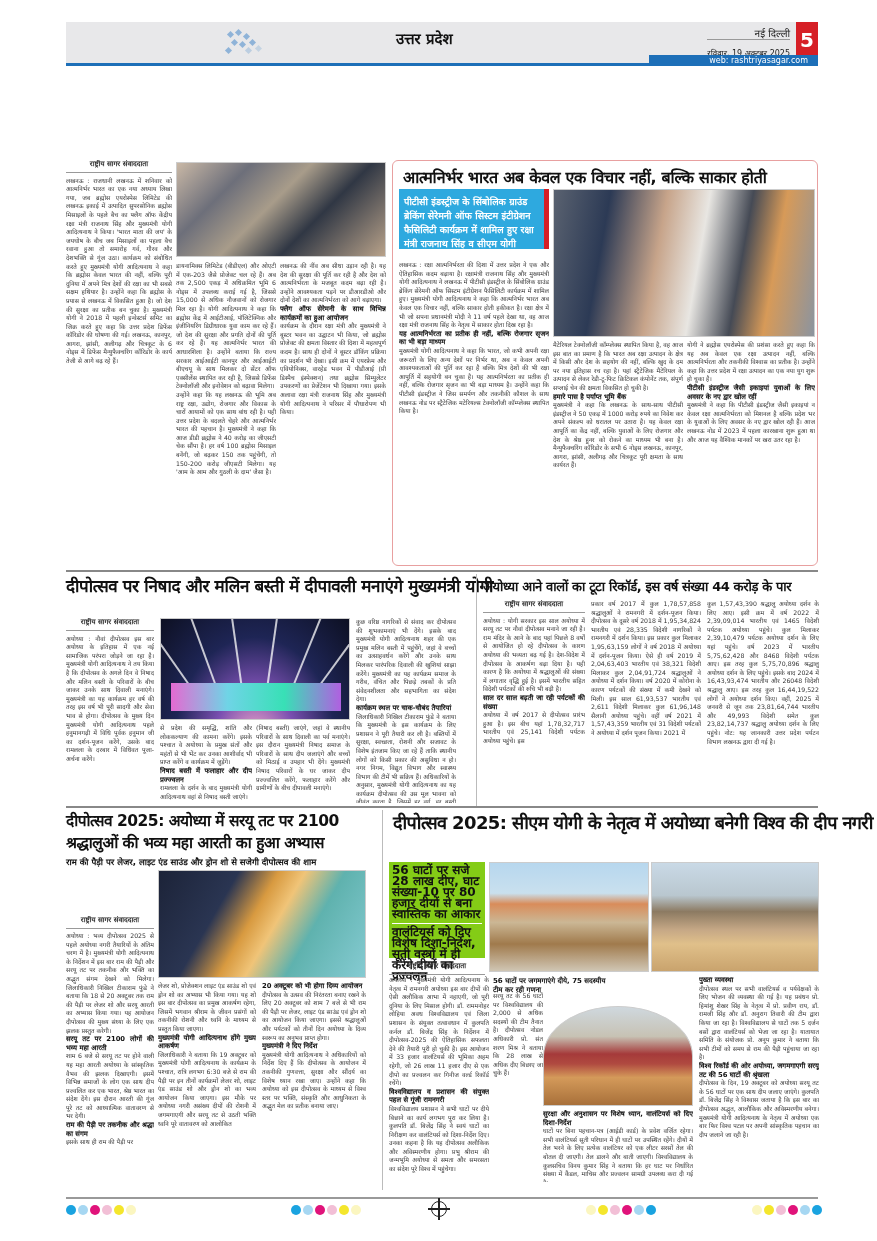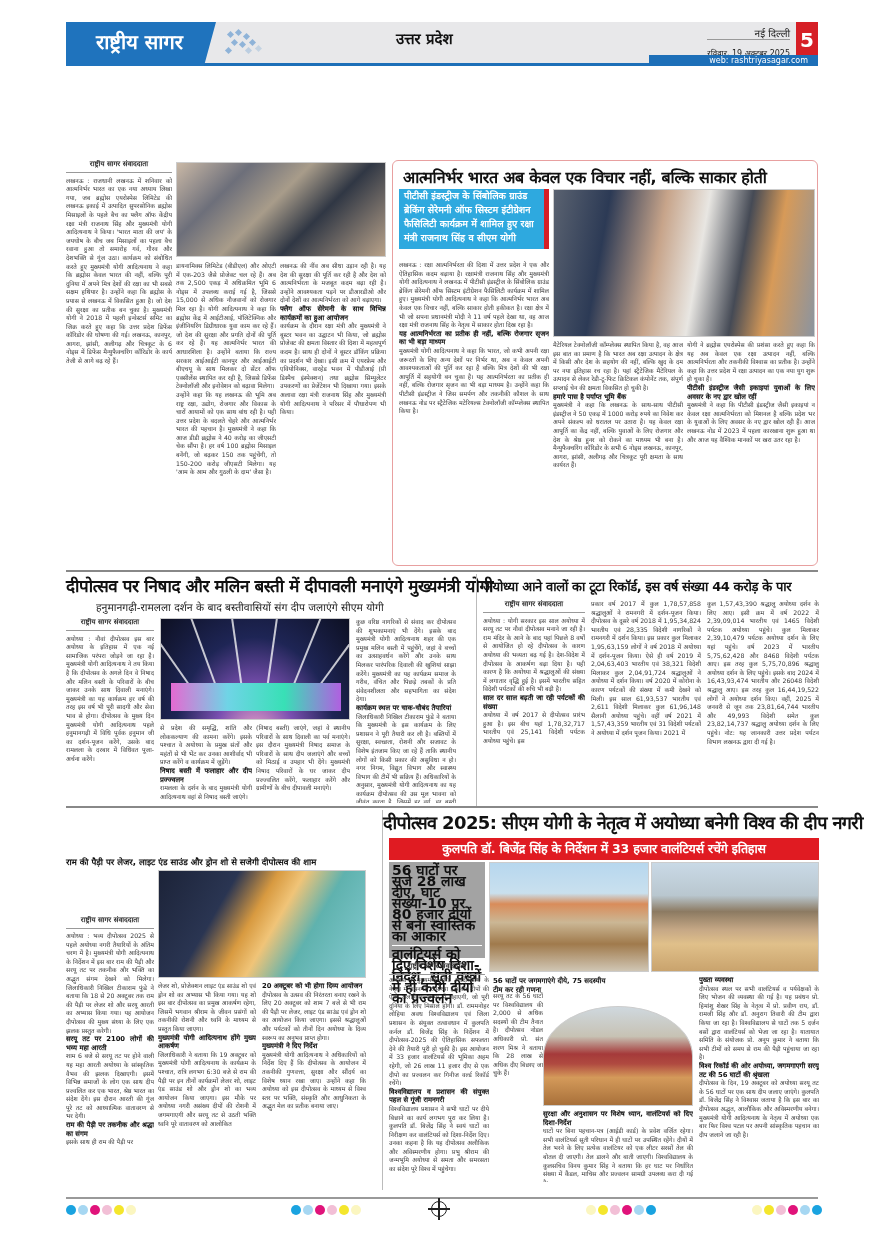--- a/index.html
+++ b/index.html
@@ -32,21 +32,21 @@
   
   .s1 { position: absolute; left: 0; top: 138px; width: 752px; height: 408px; }
   .s1-left-text { position: absolute; left: 0; top: 0; width: 106px; height: 405px; }
   .s1-photo { left: 110px; top: 2px; width: 210px; height: 95px;
     background: linear-gradient(135deg, #c9b8a6 0%, #6d6f7a 25%, #a89c8a 45%, #303744 65%, #b8a28a 100%); }
   .s1-col2 { position: absolute; left: 110px; top: 102px; width: 100px; height: 300px; }
   .s1-col3 { position: absolute; left: 214px; top: 102px; width: 106px; height: 300px; }
 
   .s1-right { position: absolute; left: 326px; top: 0; width: 426px; height: 406px; border: 1px solid #e8a0a0; border-radius: 6px; }
   .s1-right-head { font-size: 16px; font-weight: bold; color: #111; padding: 5px 6px 2px 10px; letter-spacing: -0.3px; }
-  .s1-bluebox { position: absolute; left: 6px; top: 28px; width: 150px; height: 60px; background: #2ea9df; border-right: 5px solid #d61f26; color: #fff; font-size: 9.5px; font-weight: bold; line-height: 14px; padding: 0 5px; }
+  .s1-bluebox { position: absolute; left: 6px; top: 28px; width: 150px; height: 60px; background: #2ea9df; border-right: 5px solid #d61f26; color: #fff; font-size: 9.5px; font-weight: bold; line-height: 14px; padding: 6px 5px; }
   .s1-photo2 { left: 160px; top: 28px; width: 262px; height: 148px;
     background: linear-gradient(100deg, #5a6270 0%, #2c3a55 20%, #c7a48a 40%, #e8e6e2 55%, #454a55 70%, #d79a58 82%, #8c949f 100%); }
   .s1-r-col1 { position: absolute; left: 6px; top: 100px; width: 150px; height: 310px; }
   .s1-r-col2 { position: absolute; left: 160px; top: 180px; width: 130px; height: 222px; }
   .s1-r-col3 { position: absolute; left: 294px; top: 180px; width: 128px; height: 222px; }
 
   .divider { position: absolute; left: 0; width: 752px; height: 2px; background: #888; }
 
   
   .s2 { position: absolute; left: 0; top: 552px; width: 752px; height: 232px; }
@@ -72,24 +72,24 @@
   .s3-left-head { position: absolute; left: 0; top: 0; width: 308px; font-size: 15.5px; line-height: 22px; font-weight: bold; color: #111; letter-spacing: -0.5px; }
   .s3-left-sub { position: absolute; left: 0; top: 46px; width: 308px; font-size: 8.5px; font-weight: bold; color: #111; white-space: nowrap; }
   .s3-callout { position: absolute; left: 0; top: 60px; width: 88px; font-size: 10px; line-height: 13px; color: #222; border-bottom: 2px solid #d61f26; padding-bottom: 3px; }
   .s3-l-byline { position: absolute; left: 0; top: 106px; width: 88px; }
   .s3-l-c1 { position: absolute; left: 0; top: 122px; width: 88px; height: 250px; }
   .s3-photo { left: 92px; top: 60px; width: 208px; height: 108px;
     background: linear-gradient(120deg, #1c2338 0%, #2a3552 30%, #d89a40 45%, #f0c478 55%, #5fb2ae 70%, #86cbd2 100%); }
   .s3-l-c2 { position: absolute; left: 92px; top: 172px; width: 98px; height: 200px; }
   .s3-l-c3 { position: absolute; left: 196px; top: 172px; width: 104px; height: 200px; }
 
-  .s3-right { position: absolute; left: 316px; top: 0; width: 436px; height: 380px; border-left: 1px solid #bbb; padding-left: 0; }
+  .s3-right { position: absolute; left: 316px; top: 0; width: 436px; height: 380px; border-left: 1px solid #bbb; padding-left: 10px; }
   .s3-right-head { font-size: 18px; font-weight: bold; color: #111; letter-spacing: -0.6px; white-space: nowrap; }
   .s3-redbar { position: absolute; left: 6px; top: 28px; width: 430px; height: 22px; background: #e01b22; color: #fff; font-size: 12.5px; font-weight: bold; text-align: center; line-height: 22px; letter-spacing: -0.2px; }
-  .s3-bluebox { position: absolute; left: 6px; top: 52px; width: 96px; height: 96px; background: #a3a3a3; color: #111; font-size: 14px; font-weight: bold; line-height: 11px; padding: 3px 3px; }
+  .s3-bluebox { position: absolute; left: 6px; top: 52px; width: 96px; height: 96px; background: #84cc16; color: #111; font-size: 12px; font-weight: bold; line-height: 11px; padding: 3px 3px; }
   .s3-bluebox .sep { border-top: 1px solid #fff; margin: 3px 0; }
   .s3-r-byline { position: absolute; left: 6px; top: 152px; width: 96px; }
   .s3-photo-a { left: 106px; top: 52px; width: 160px; height: 110px;
     background: linear-gradient(180deg, #b7d7ee 0%, #c9e0ee 28%, #d98c5a 38%, #cbb795 55%, #a07a4c 75%, #d0c6b4 100%); }
   .s3-photo-b { left: 268px; top: 52px; width: 168px; height: 110px;
     background: linear-gradient(180deg, #c9d9e6 0%, #b9c7cf 30%, #8c7a62 45%, #c6a886 62%, #e0c08a 75%, #c9a36d 100%); }
   .s3-r-c1 { position: absolute; left: 6px; top: 166px; width: 100px; height: 206px; }
   .s3-r-c2-head { position: absolute; left: 110px; top: 166px; width: 120px; font-size: 7px; font-weight: bold; color: #111; }
   .s3-circle { left: 160px; top: 196px; width: 150px; height: 100px; border-radius: 50% 50% 0 0;
     background: linear-gradient(180deg, #cfd8de 0%, #c7c2b4 30%, #a53a3a 48%, #b04a40 58%, #d49a5a 72%, #a8703a 100%); }
@@ -104,23 +104,20 @@
   .crosshair { position: absolute; left: 365px; top: 2px; width: 16px; height: 16px; border: 1.5px solid #222; border-radius: 50%; }
   .crosshair::before { content: ""; position: absolute; left: -4px; top: 6px; width: 22px; height: 1.5px; background: #222; }
   .crosshair::after { content: ""; position: absolute; left: 6px; top: -4px; width: 1.5px; height: 22px; background: #222; }
 </style>
 </head>
 <body>
 
 <div class="page">
 
   <div class="masthead">
-    <div class="mh-brand">
-      <span>राष्ट्रीय सागर</span>
-    </div>
     <div class="mh-dots">
       <i style="left:4px;top:4px"></i>
         <i style="left:12px;top:2px"></i>
         <i style="left:20px;top:6px"></i>
       <i style="left:8px;top:12px"></i>
         <i style="left:16px;top:14px"></i>
         <i style="left:26px;top:12px"></i>
       <i style="left:2px;top:20px"></i>
         <i style="left:22px;top:20px;opacity:.5"></i>
         <i style="left:32px;top:18px;opacity:.4"></i>
@@ -168,21 +165,20 @@
         <div class="subhead">पीटीसी इंडस्ट्रीज जैसी इकाइयां युवाओं के लिए अवसर के नए द्वार खोल रहीं</div>
         <div>मुख्यमंत्री ने कहा कि पीटीसी इंडस्ट्रीज जैसी इकाइयां न केवल रक्षा आत्मनिर्भरता को मिशनल है बल्कि प्रदेश भर के युवाओं के लिए अवसर के नए द्वार खोल रही हैं। आज लखनऊ नोड में 2023 में पहला कारखाना शुरू हुआ था और आज यह वैश्विक मानकों पर खरा उतर रहा है।</div>
       </div>
     </div>
   </div>
 
   <div class="divider" style="top:548px"></div>
 
   <div class="s2">
     <div class="s2-head">दीपोत्सव पर निषाद और मलिन बस्ती में दीपावली मनाएंगे मुख्यमंत्री योगी</div>
-    <div class="s2-sub">हनुमानगढ़ी-रामलला दर्शन के बाद बस्तीवासियों संग दीप जलाएंगे सीएम योगी</div>
     <div class="s2-c1 col-text">
       <div class="byline">राष्ट्रीय सागर संवाददाता</div>
       <div>अयोध्या : नौवां दीपोत्सव इस बार अयोध्या के इतिहास में एक नई सामाजिक परंपरा जोड़ने जा रहा है। मुख्यमंत्री योगी आदित्यनाथ ने तय किया है कि दीपोत्सव के अगले दिन वे निषाद और मलिन बस्ती के परिवारों के बीच जाकर उनके साथ दिवाली मनाएंगे। मुख्यमंत्री का यह कार्यक्रम हर वर्ष की तरह इस वर्ष भी पूरी सादगी और सेवा भाव से होगा। दीपोत्सव के मुख्य दिन मुख्यमंत्री योगी आदित्यनाथ पहले हनुमानगढ़ी में विधि पूर्वक हनुमान जी का दर्शन-पूजन करेंगे, उसके बाद रामलला के दरबार में विधिवत पूजा-अर्चना करेंगे।</div>
     </div>
     <div class="photo s2-photo">
       <div class="beam" style="left:30px;transform:rotate(-35deg)"></div>
       <div class="beam" style="left:55px;transform:rotate(-20deg)"></div>
       <div class="beam" style="left:80px;transform:rotate(-8deg)"></div>
       <div class="beam" style="left:105px;transform:rotate(8deg)"></div>
       <div class="beam" style="left:130px;transform:rotate(22deg)"></div>
@@ -216,20 +212,21 @@
       </div>
       <div class="s2-r-c3 col-text">
         <div>कुल 1,57,43,390 श्रद्धालु अयोध्या दर्शन के लिए आए। इसी क्रम में वर्ष 2022 में 2,39,09,014 भारतीय एवं 1465 विदेशी पर्यटक अयोध्या पहुंचे। कुल मिलाकर 2,39,10,479 पर्यटक अयोध्या दर्शन के लिए यहां पहुंचे। वर्ष 2023 में भारतीय 5,75,62,428 और 8468 विदेशी पर्यटक आए। इस तरह कुल 5,75,70,896 श्रद्धालु अयोध्या दर्शन के लिए पहुंचे। इसके बाद 2024 में 16,43,93,474 भारतीय और 26048 विदेशी श्रद्धालु आए। इस तरह कुल 16,44,19,522 लोगों ने अयोध्या दर्शन किए। वहीं, 2025 में जनवरी से जून तक 23,81,64,744 भारतीय और 49,993 विदेशी समेत कुल 23,82,14,737 श्रद्धालु अयोध्या दर्शन के लिए पहुंचे। नोट: यह जानकारी उत्तर प्रदेश पर्यटन विभाग लखनऊ द्वारा दी गई है।</div>
       </div>
     </div>
   </div>
 
   <div class="divider" style="top:784px"></div>
 
   <div class="s3">
+    <div class="s3-left-head">दीपोत्सव 2025: अयोध्या में सरयू तट पर 2100 श्रद्धालुओं की भव्य महा आरती का हुआ अभ्यास</div>
     <div class="s3-left-sub">राम की पैड़ी पर लेजर, लाइट एंड साउंड और ड्रोन शो से सजेगी दीपोत्सव की शाम</div>
     <div class="s3-l-byline col-text">
       <div class="byline">राष्ट्रीय सागर संवाददाता</div>
     </div>
     <div class="s3-l-c1 col-text">
       <div>अयोध्या : भव्य दीपोत्सव 2025 से पहले अयोध्या नगरी तैयारियों के अंतिम चरण में है। मुख्यमंत्री योगी आदित्यनाथ के निर्देशन में इस बार राम की पैड़ी और सरयू तट पर तकनीक और भक्ति का अद्भुत संगम देखने को मिलेगा। जिलाधिकारी निखिल टीकाराम फुंडे ने बताया कि 18 से 20 अक्टूबर तक राम की पैड़ी पर लेजर शो और सरयू आरती का अभ्यास किया गया। यह आयोजन दीपोत्सव की मुख्य संध्या के लिए एक झलक प्रस्तुत करेगी।</div>
       <div class="subhead">सरयू तट पर 2100 लोगों की भव्य महा आरती</div>
       <div>शाम 6 बजे से सरयू तट पर होने वाली यह महा आरती अयोध्या के सांस्कृतिक वैभव की झलक दिखाएगी। इसमें विभिन्न समाजों के लोग एक साथ दीप प्रज्वलित कर एक भारत, श्रेष्ठ भारत का संदेश देंगे। इस दौरान आरती की गूंज पूरे तट को आध्यात्मिक वातावरण से भर देगी।</div>
       <div class="subhead">राम की पैड़ी पर तकनीक और श्रद्धा का संगम</div>
       <div>इसके साथ ही राम की पैड़ी पर</div>
@@ -242,21 +239,20 @@
     </div>
     <div class="s3-l-c3 col-text">
       <div class="subhead">20 अक्टूबर को भी होगा दिव्य आयोजन</div>
       <div>दीपोत्सव के उत्सव की निरंतरता बनाए रखने के लिए 20 अक्टूबर को शाम 7 बजे से भी राम की पैड़ी पर लेजर, लाइट एंड साउंड एवं ड्रोन शो का आयोजन किया जाएगा। इससे श्रद्धालुओं और पर्यटकों को तीनों दिन अयोध्या के दिव्य स्वरूप का अनुभव प्राप्त होगा।</div>
       <div class="subhead">मुख्यमंत्री ने दिए निर्देश</div>
       <div>मुख्यमंत्री योगी आदित्यनाथ ने अधिकारियों को निर्देश दिए हैं कि दीपोत्सव के आयोजन में तकनीकी गुणवत्ता, सुरक्षा और सौंदर्य का विशेष ध्यान रखा जाए। उन्होंने कहा कि अयोध्या को इस दीपोत्सव के माध्यम से विश्व स्तर पर भक्ति, संस्कृति और आधुनिकता के अद्भुत मेल का प्रतीक बनाया जाए।</div>
     </div>
 
     <div class="s3-right">
       <div class="s3-right-head">दीपोत्सव 2025: सीएम योगी के नेतृत्व में अयोध्या बनेगी विश्व की दीप नगरी</div>
-      <div class="s3-redbar">कुलपति डॉ. बिजेंद्र सिंह के निर्देशन में 33 हजार वालंटियर्स रचेंगे इतिहास</div>
       <div class="s3-bluebox">
         <div>56 घाटों पर सजे 28 लाख दीए, घाट संख्या-10 पर 80 हजार दीयों से बना स्वास्तिक का आकार</div>
         <div class="sep"></div>
         <div>वालंटियर्स को दिए विशेष दिशा-निर्देश, सूती वस्त्रों में ही करेंगे दीयों का प्रज्वलन</div>
       </div>
       <div class="s3-r-byline col-text">
         <div class="byline">राष्ट्रीय सागर संवाददाता</div>
       </div>
       <div class="photo s3-photo-a"></div>
       <div class="photo s3-photo-b"></div>

